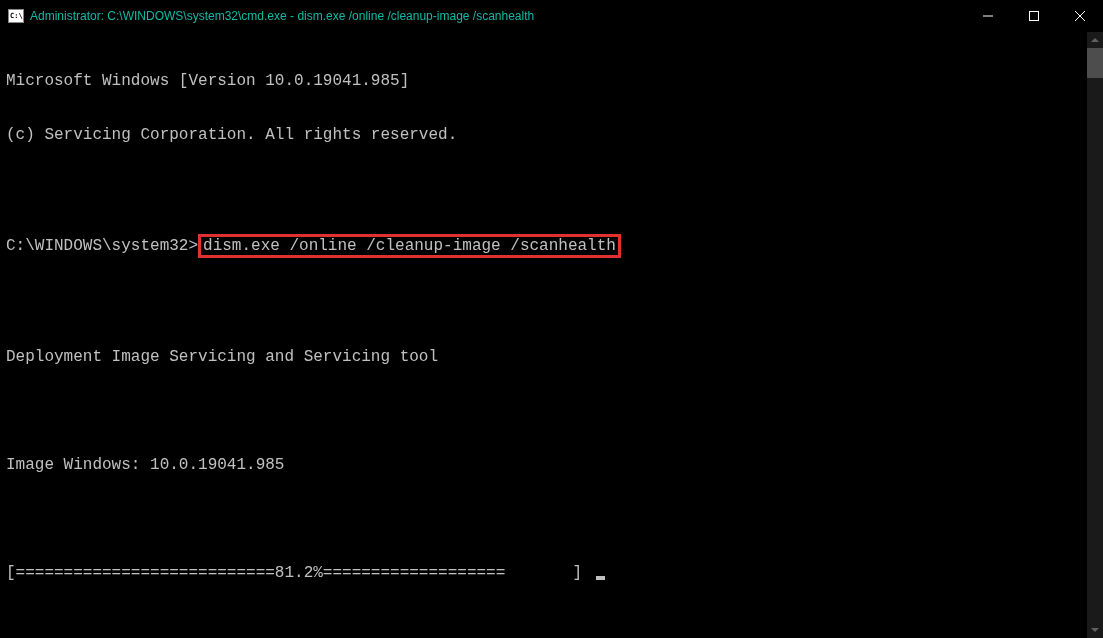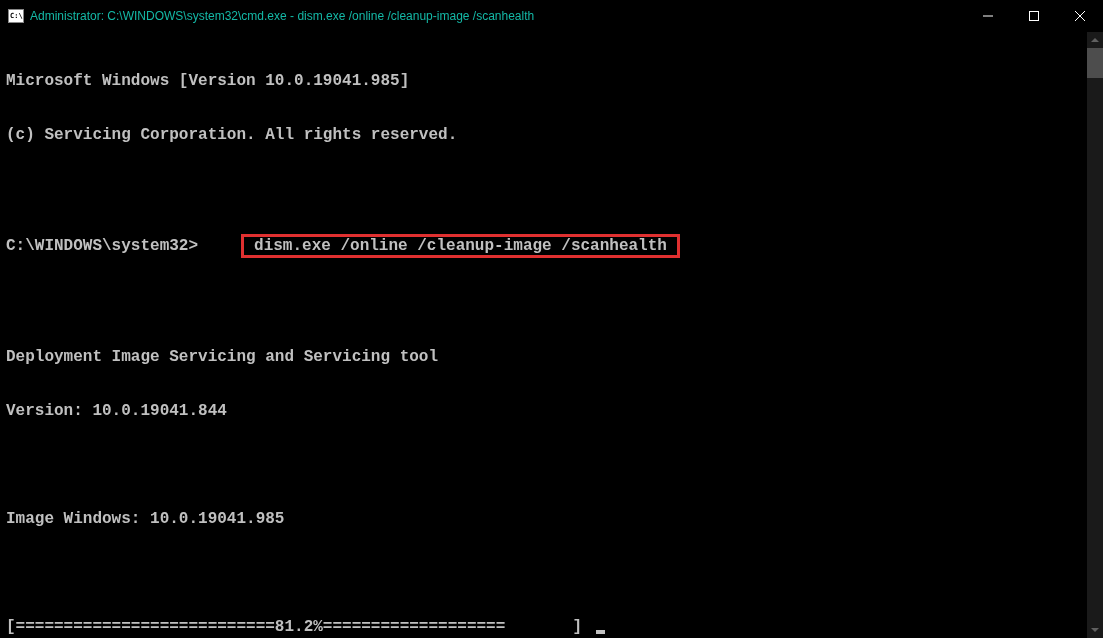--- a/index.html
+++ b/index.html
@@ -79,27 +79,25 @@
       padding: 4px 6px;
       font-size: 16px;
       line-height: 18px;
       color: #c0c0c0;
       font-family: Consolas, 'Courier New', monospace;
       white-space: pre;
       letter-spacing: 0px;
     }
     .terminal-line {
       min-height: 18px;
-      font-weight: bold;
     }
     .highlight-box {
       border: 3px solid #e03030;
       display: inline-block;
-      padding: 0 10px;
-      margin-left: 43px;
+      padding: 0 2px;
     }
     .cursor {
       display: inline-block;
       width: 9px;
       height: 4px;
       background: #c0c0c0;
       vertical-align: bottom;
       margin-bottom: 2px;
       margin-left: 4px;
     }
@@ -166,21 +164,20 @@
 </div>
 
 <div class="terminal-area">
   <div class="terminal-content">
     <div class="terminal-line">Microsoft Windows [Version 10.0.19041.985]</div>
     <div class="terminal-line">(c) Servicing Corporation. All rights reserved.</div>
     <div class="terminal-line"></div>
     <div class="terminal-line"><span>C:\WINDOWS\system32&gt;</span><span class="highlight-box">dism.exe /online /cleanup-image /scanhealth</span></div>
     <div class="terminal-line"></div>
     <div class="terminal-line">Deployment Image Servicing and Servicing tool</div>
-    <div class="terminal-line">Version: 10.0.19041.844</div>
     <div class="terminal-line"></div>
     <div class="terminal-line">Image Windows: 10.0.19041.985</div>
     <div class="terminal-line"></div>
     <div class="terminal-line"><span>[===========================81.2%===================       ] </span><span class="cursor"></span></div>
   </div>
   <div class="scrollbar">
     <div class="scroll-arrow-up">
       <svg width="8" height="4" viewBox="0 0 8 4">
           <polygon points="4,0 8,4 0,4"></polygon>
         </svg>

